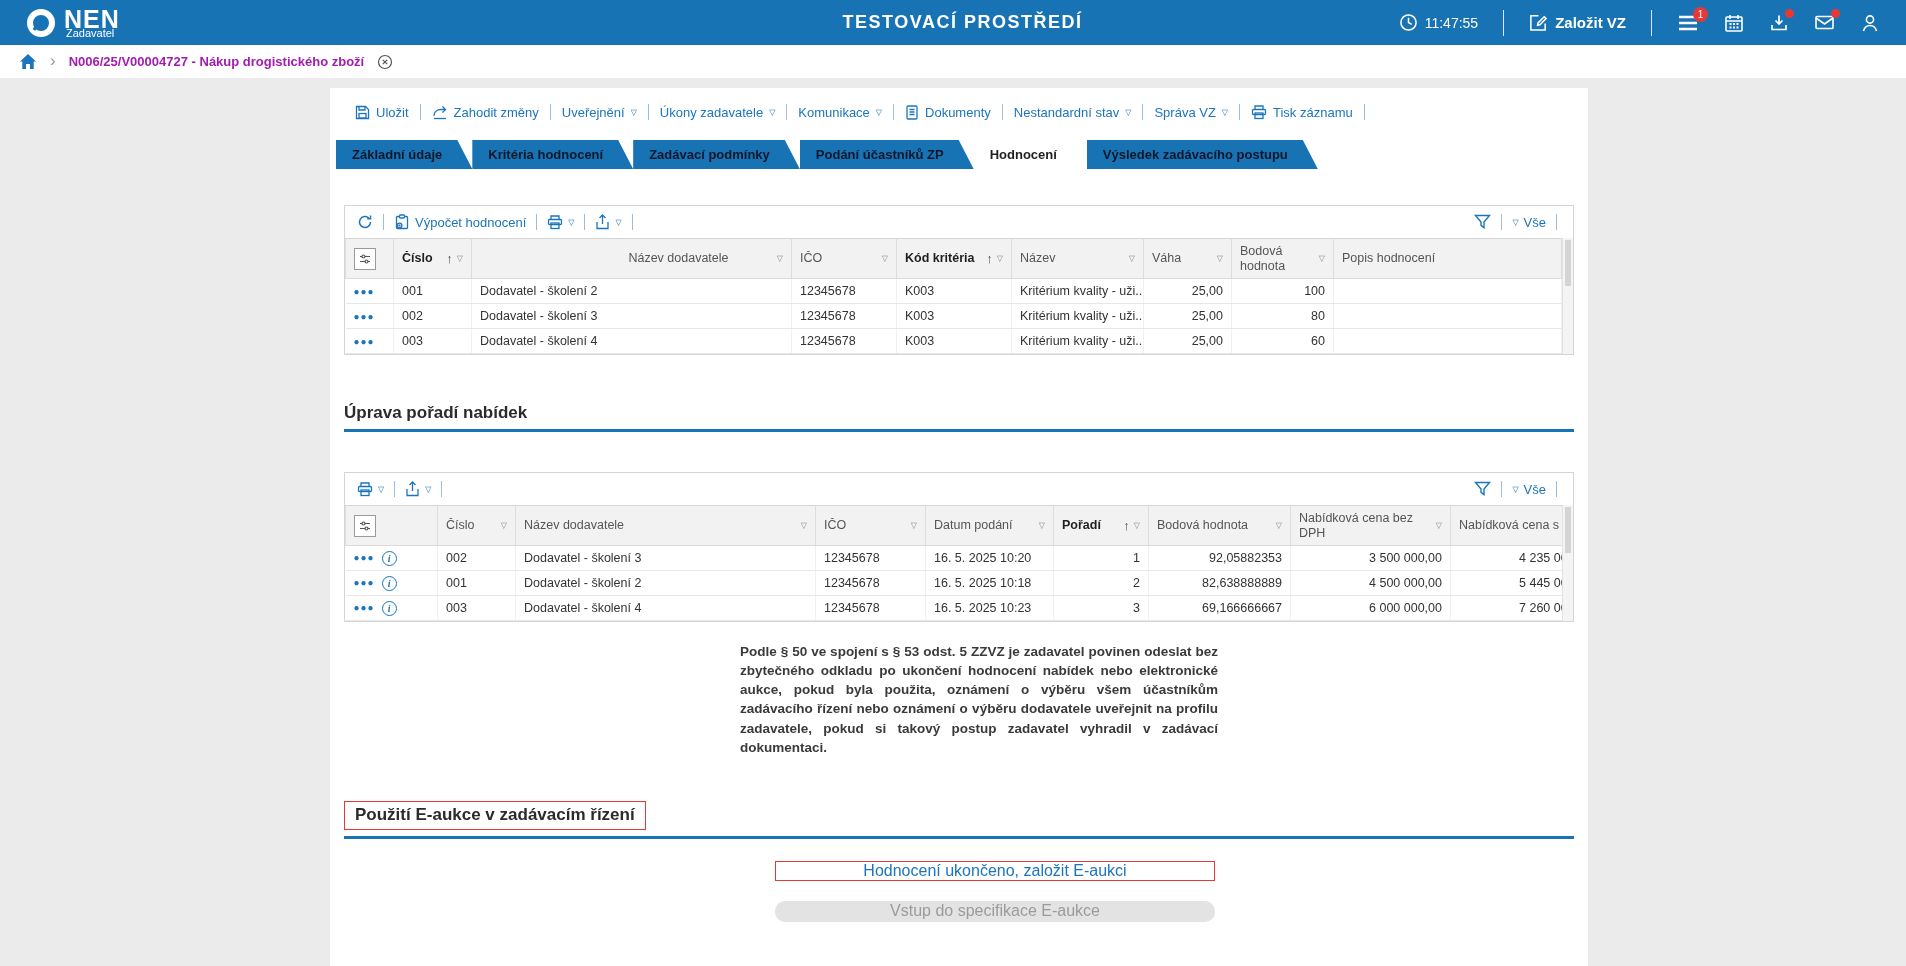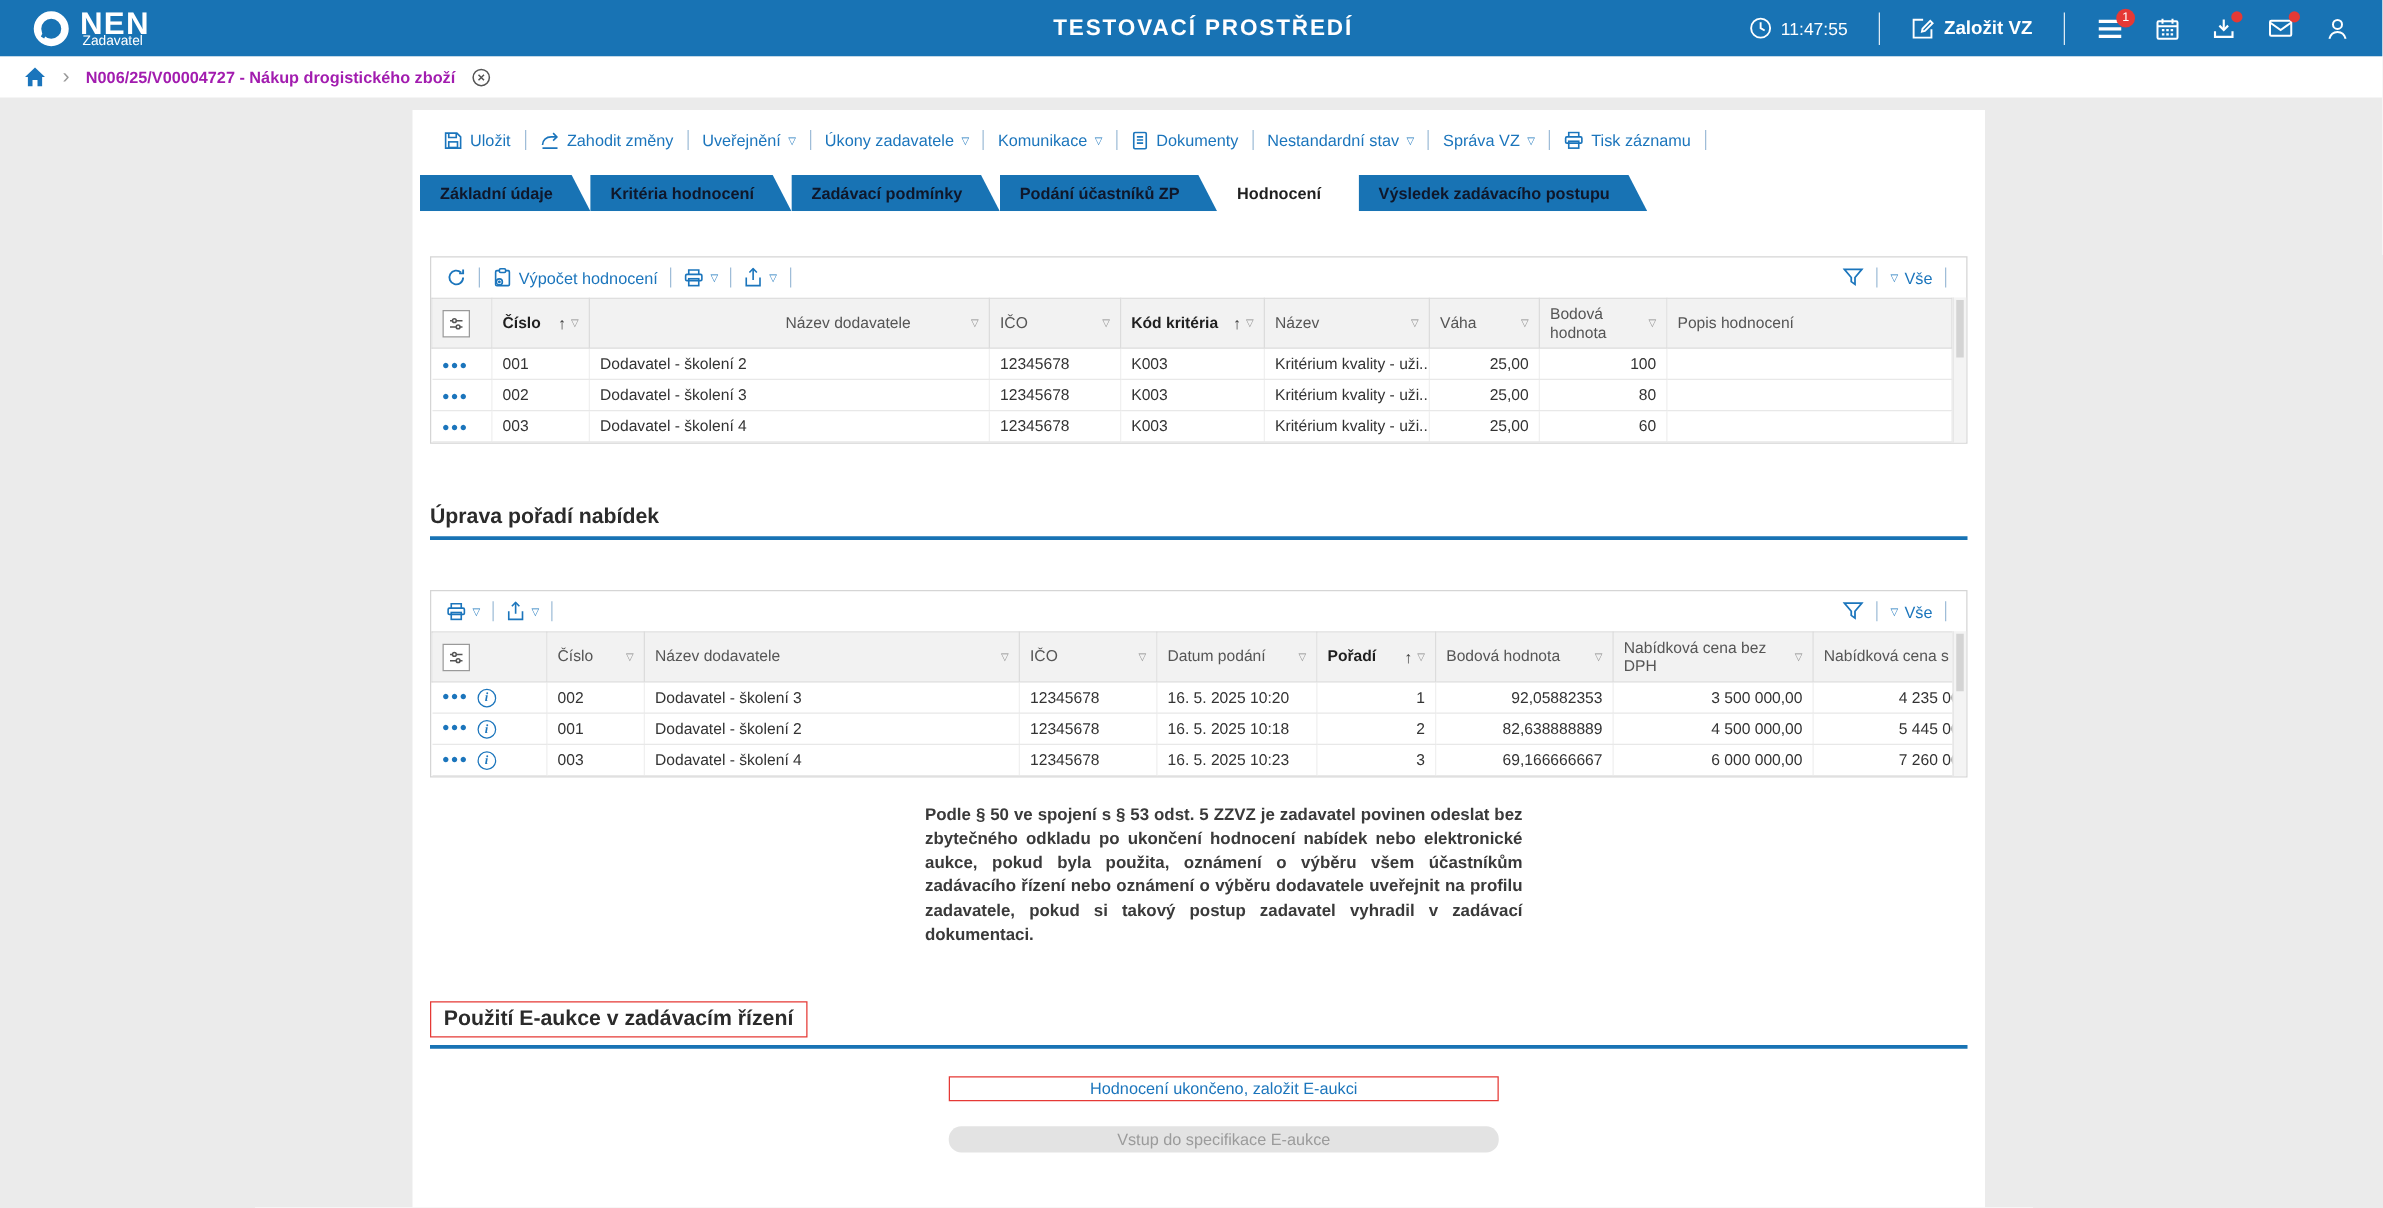--- a/index.html
+++ b/index.html
@@ -118,21 +118,21 @@
   .vthumb { margin:2px; height:46px; background:#d4d4d4; }
 
   
   .note {
     width:478px; margin:20px auto 0; transform:translateX(20px);
     text-align:justify; font-weight:bold; font-size:13.5px; line-height:1.42; color:#3a3a3a;
   }
 
   
   .btn-col { width:440px; margin:22px auto 0; transform:translateX(20px); display:flex; flex-direction:column; gap:20px; }
-  .btn { width:100%; font-family:"Liberation Sans",sans-serif; font-size:13px; display:block; }
+  .btn { width:100%; font-family:"Liberation Sans",sans-serif; font-size:16px; display:block;margin-left:16px; }
   .btn-primary { background:#fff; border:1px solid #e53935; color:#1b75bc; height:20px; cursor:pointer; }
   .btn-disabled { background:#e3e3e3; border:none; color:#9b9b9b; height:21px; border-radius:10px; cursor:default; }
 </style>
 </head>
 <body>
 
 <header class="topbar">
   <div class="logo">
     <span>
       <svg class="logo-mark" viewBox="0 0 30 30">

